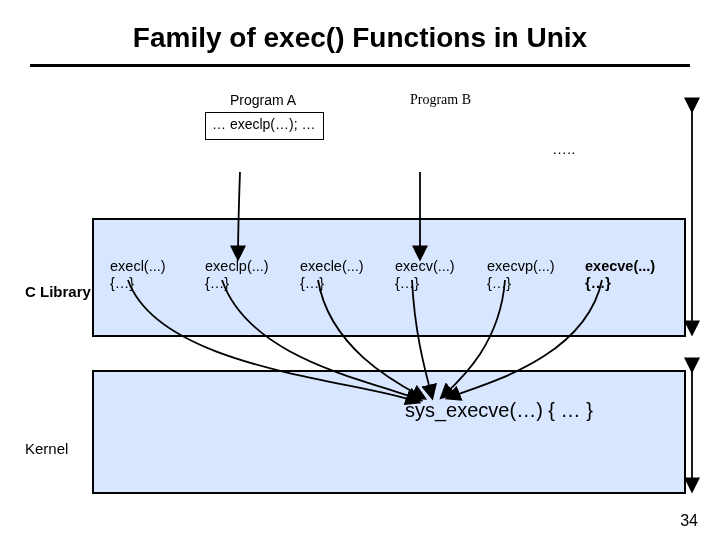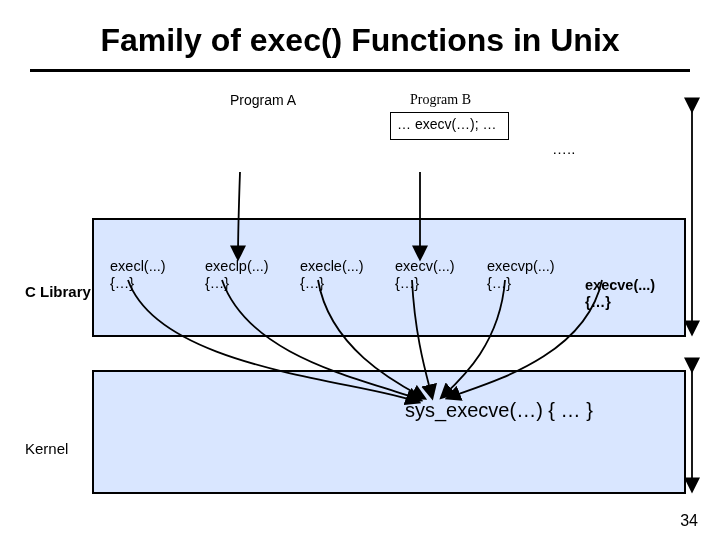--- a/index.html
+++ b/index.html
@@ -6,21 +6,21 @@
     margin: 0;
     padding: 0;
     width: 720px;
     height: 540px;
     font-family: Arial, Helvetica, sans-serif;
     background: #fff;
     position: relative;
     overflow: hidden;
   }
   .title {
-    font-size: 32px;
+    font-size: 28px;
     font-weight: bold;
     text-align: center;
     padding-top: 22px;
     padding-bottom: 10px;
   }
   .title-rule {
     border: 0;
     border-top: 3px solid #000;
     margin: 0 30px 0 30px;
   }
@@ -85,25 +85,25 @@
 
 <div class="title">Family of exec() Functions in Unix</div>
 <hr class="title-rule">
 
 <div class="stage">
 
   <div class="label" style="left:25px; top:283px;font-weight:bold;">C Library</div>
   <div class="label" style="left:25px; top:440px;">Kernel</div>
 
   <div class="label small" style="left:230px; top:92px;">Program A</div>
+  <div class="progbox" style="left:205px; top:112px; width:105px;">…
+execlp(…);
+…</div>
 
   <div class="label small" style="left:410px; top:92px;font-family:Liberation Serif, serif;">Program B</div>
-  <div class="progbox" style="left:390px; top:112px; width:105px;">…
-execv(…);
-…</div>
 
   <div class="label" style="left:552px; top:140px;">…..</div>
 
   <div class="bigbox" style="left:92px; top:218px; width:590px; height:115px;"></div>
 
   <div class="funcblock" style="left:110px; top:258px;">
     <span class="name">execl(...)</span>
     <span class="body">{…}</span>
   </div>
   <div class="funcblock" style="left:205px; top:258px;">
@@ -115,21 +115,21 @@
     <span class="body">{…}</span>
   </div>
   <div class="funcblock" style="left:395px; top:258px;">
     <span class="name">execv(...)</span>
     <span class="body">{…}</span>
   </div>
   <div class="funcblock" style="left:487px; top:258px;">
     <span class="name">execvp(...)</span>
     <span class="body">{…}</span>
   </div>
-  <div class="funcblock bold" style="left:585px; top:258px;margin-top:19px;">
+  <div class="funcblock bold" style="left:585px; top:258px;">
     <span class="name">execve(...)</span>
     <span class="body">{…}</span>
   </div>
 
   <div class="label" style="left:640px; top:222px; line-height:1.15;">user
 mode</div>
 
   <div class="bigbox" style="left:92px; top:370px; width:590px; height:120px;"></div>
 
   <div class="sysbox" style="left:405px; top:397px;">sys_execve(…)

